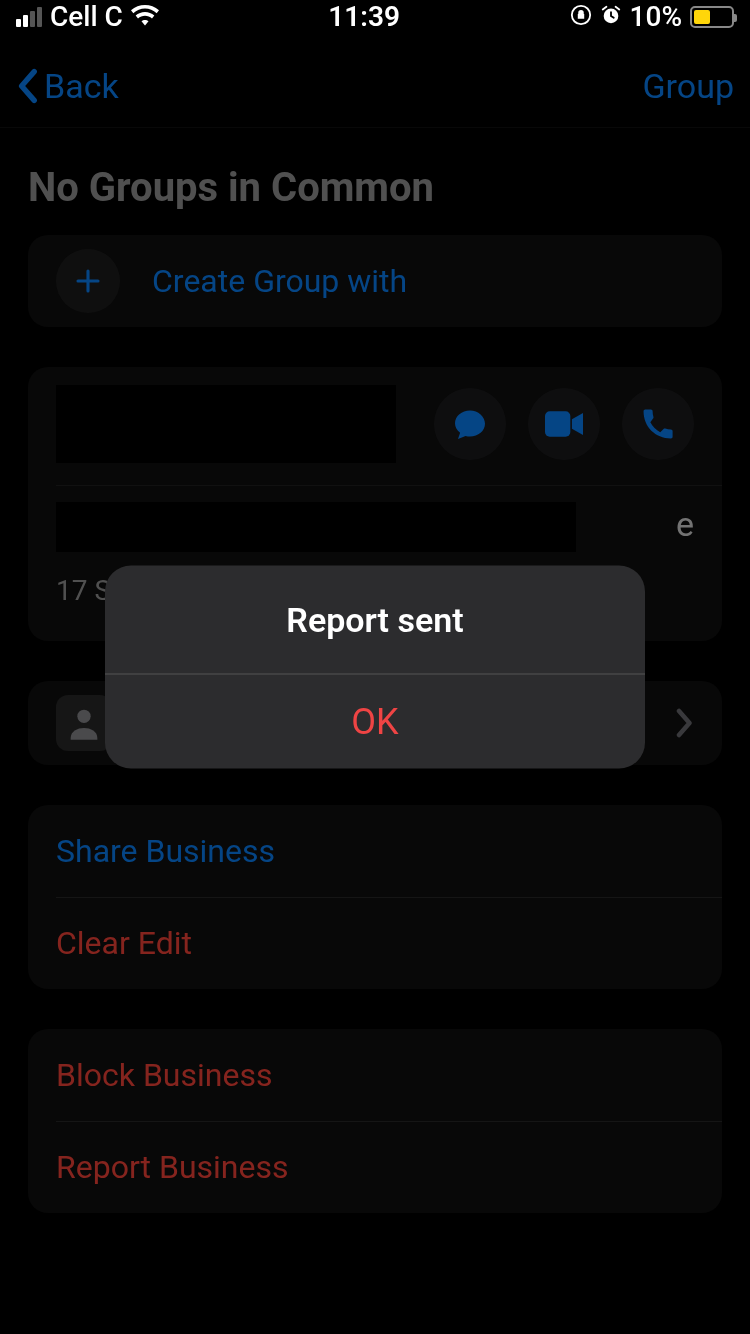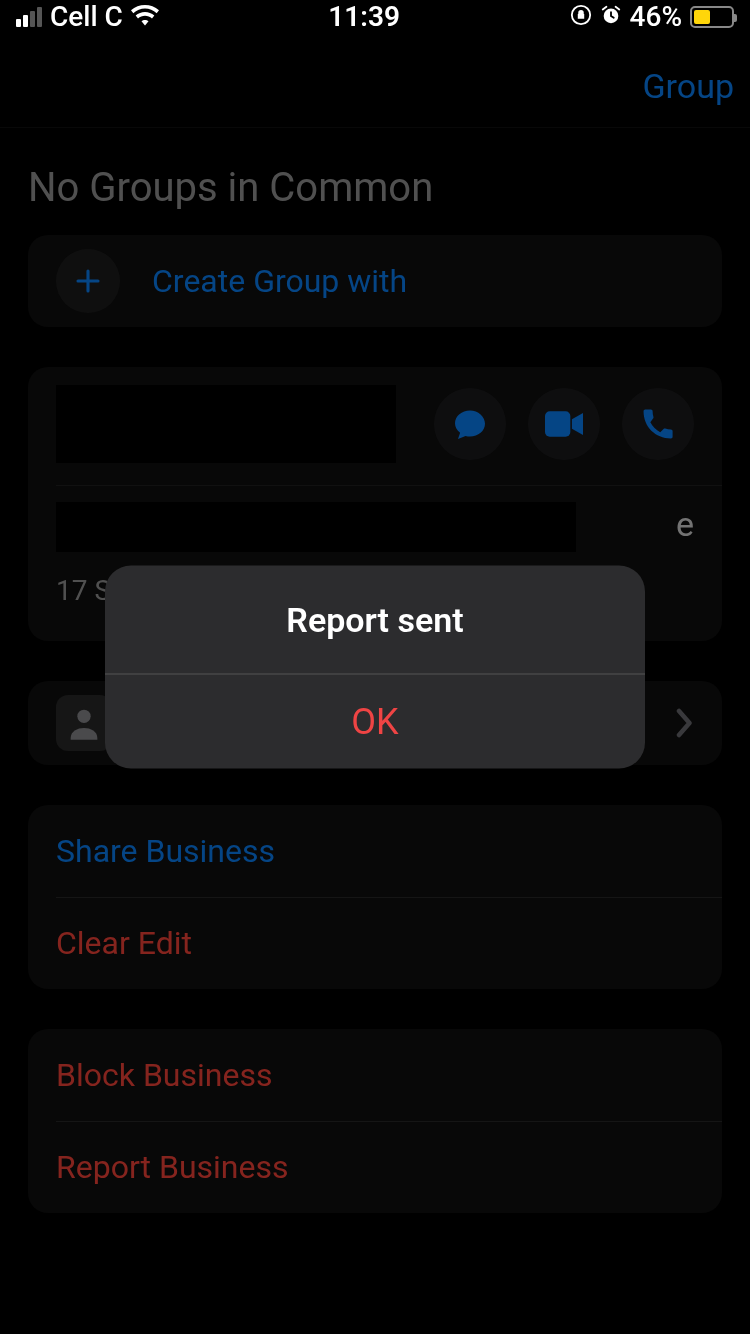--- a/index.html
+++ b/index.html
@@ -48,21 +48,21 @@
     border-bottom: 1px solid #111;
   }
   .nav-left { display: flex; align-items: center; gap: 6px; color: #0a84ff; font-size: 34px; }
   .nav-left svg { display:block; }
   .nav-title-redacted { width: 384px; height: 56px; background: #000; }
   .nav-right { color: #0a84ff; font-size: 34px; }
 
   
   .section-header {
     font-size: 40px;
-    font-weight: 400;
+    font-weight: 700;
     color: #9a9a9a;
     padding: 36px 28px 24px;
   }
 
   
   .card {
     background: #101010;
     margin: 0 28px 40px;
     border-radius: 20px;
     overflow: hidden;
@@ -187,28 +187,36 @@
         <path d="M9 11V9.5a3 3 0 016 0V11h.5v5h-7v-5H9z" fill="#fff"></path>
       </svg>
     </span>
     <span>
       <svg width="22" height="22" viewBox="0 0 24 24" fill="#fff">
         <circle cx="12" cy="13" r="8"></circle>
         <path d="M3 6l4-3M21 6l-4-3" stroke="#fff" stroke-width="2" stroke-linecap="round"></path>
         <path d="M12 9v4l3 2" stroke="#000" stroke-width="2" stroke-linecap="round"></path>
       </svg>
     </span>
-    <span>46%</span>
+    <span>10%</span>
     <span class="battery">
       <span class="battery-fill"></span>
     </span>
   </div>
 </div>
 
 <div class="nav-bar">
+  <div class="nav-left">
+    <span>
+      <svg width="22" height="36" viewBox="0 0 12 20" fill="none">
+        <path d="M10 2L3 10l7 8" stroke="#0a84ff" stroke-width="3" stroke-linecap="round" stroke-linejoin="round"></path>
+      </svg>
+    </span>
+    <span>Back</span>
+  </div>
   <div class="nav-title-redacted"></div>
   <div class="nav-right">Group</div>
 </div>
 
 <div class="section-header">No Groups in Common</div>
 
 <div class="card">
   <div class="row create-row">
     <div class="plus-circle">
       <svg width="30" height="30" viewBox="0 0 24 24">

